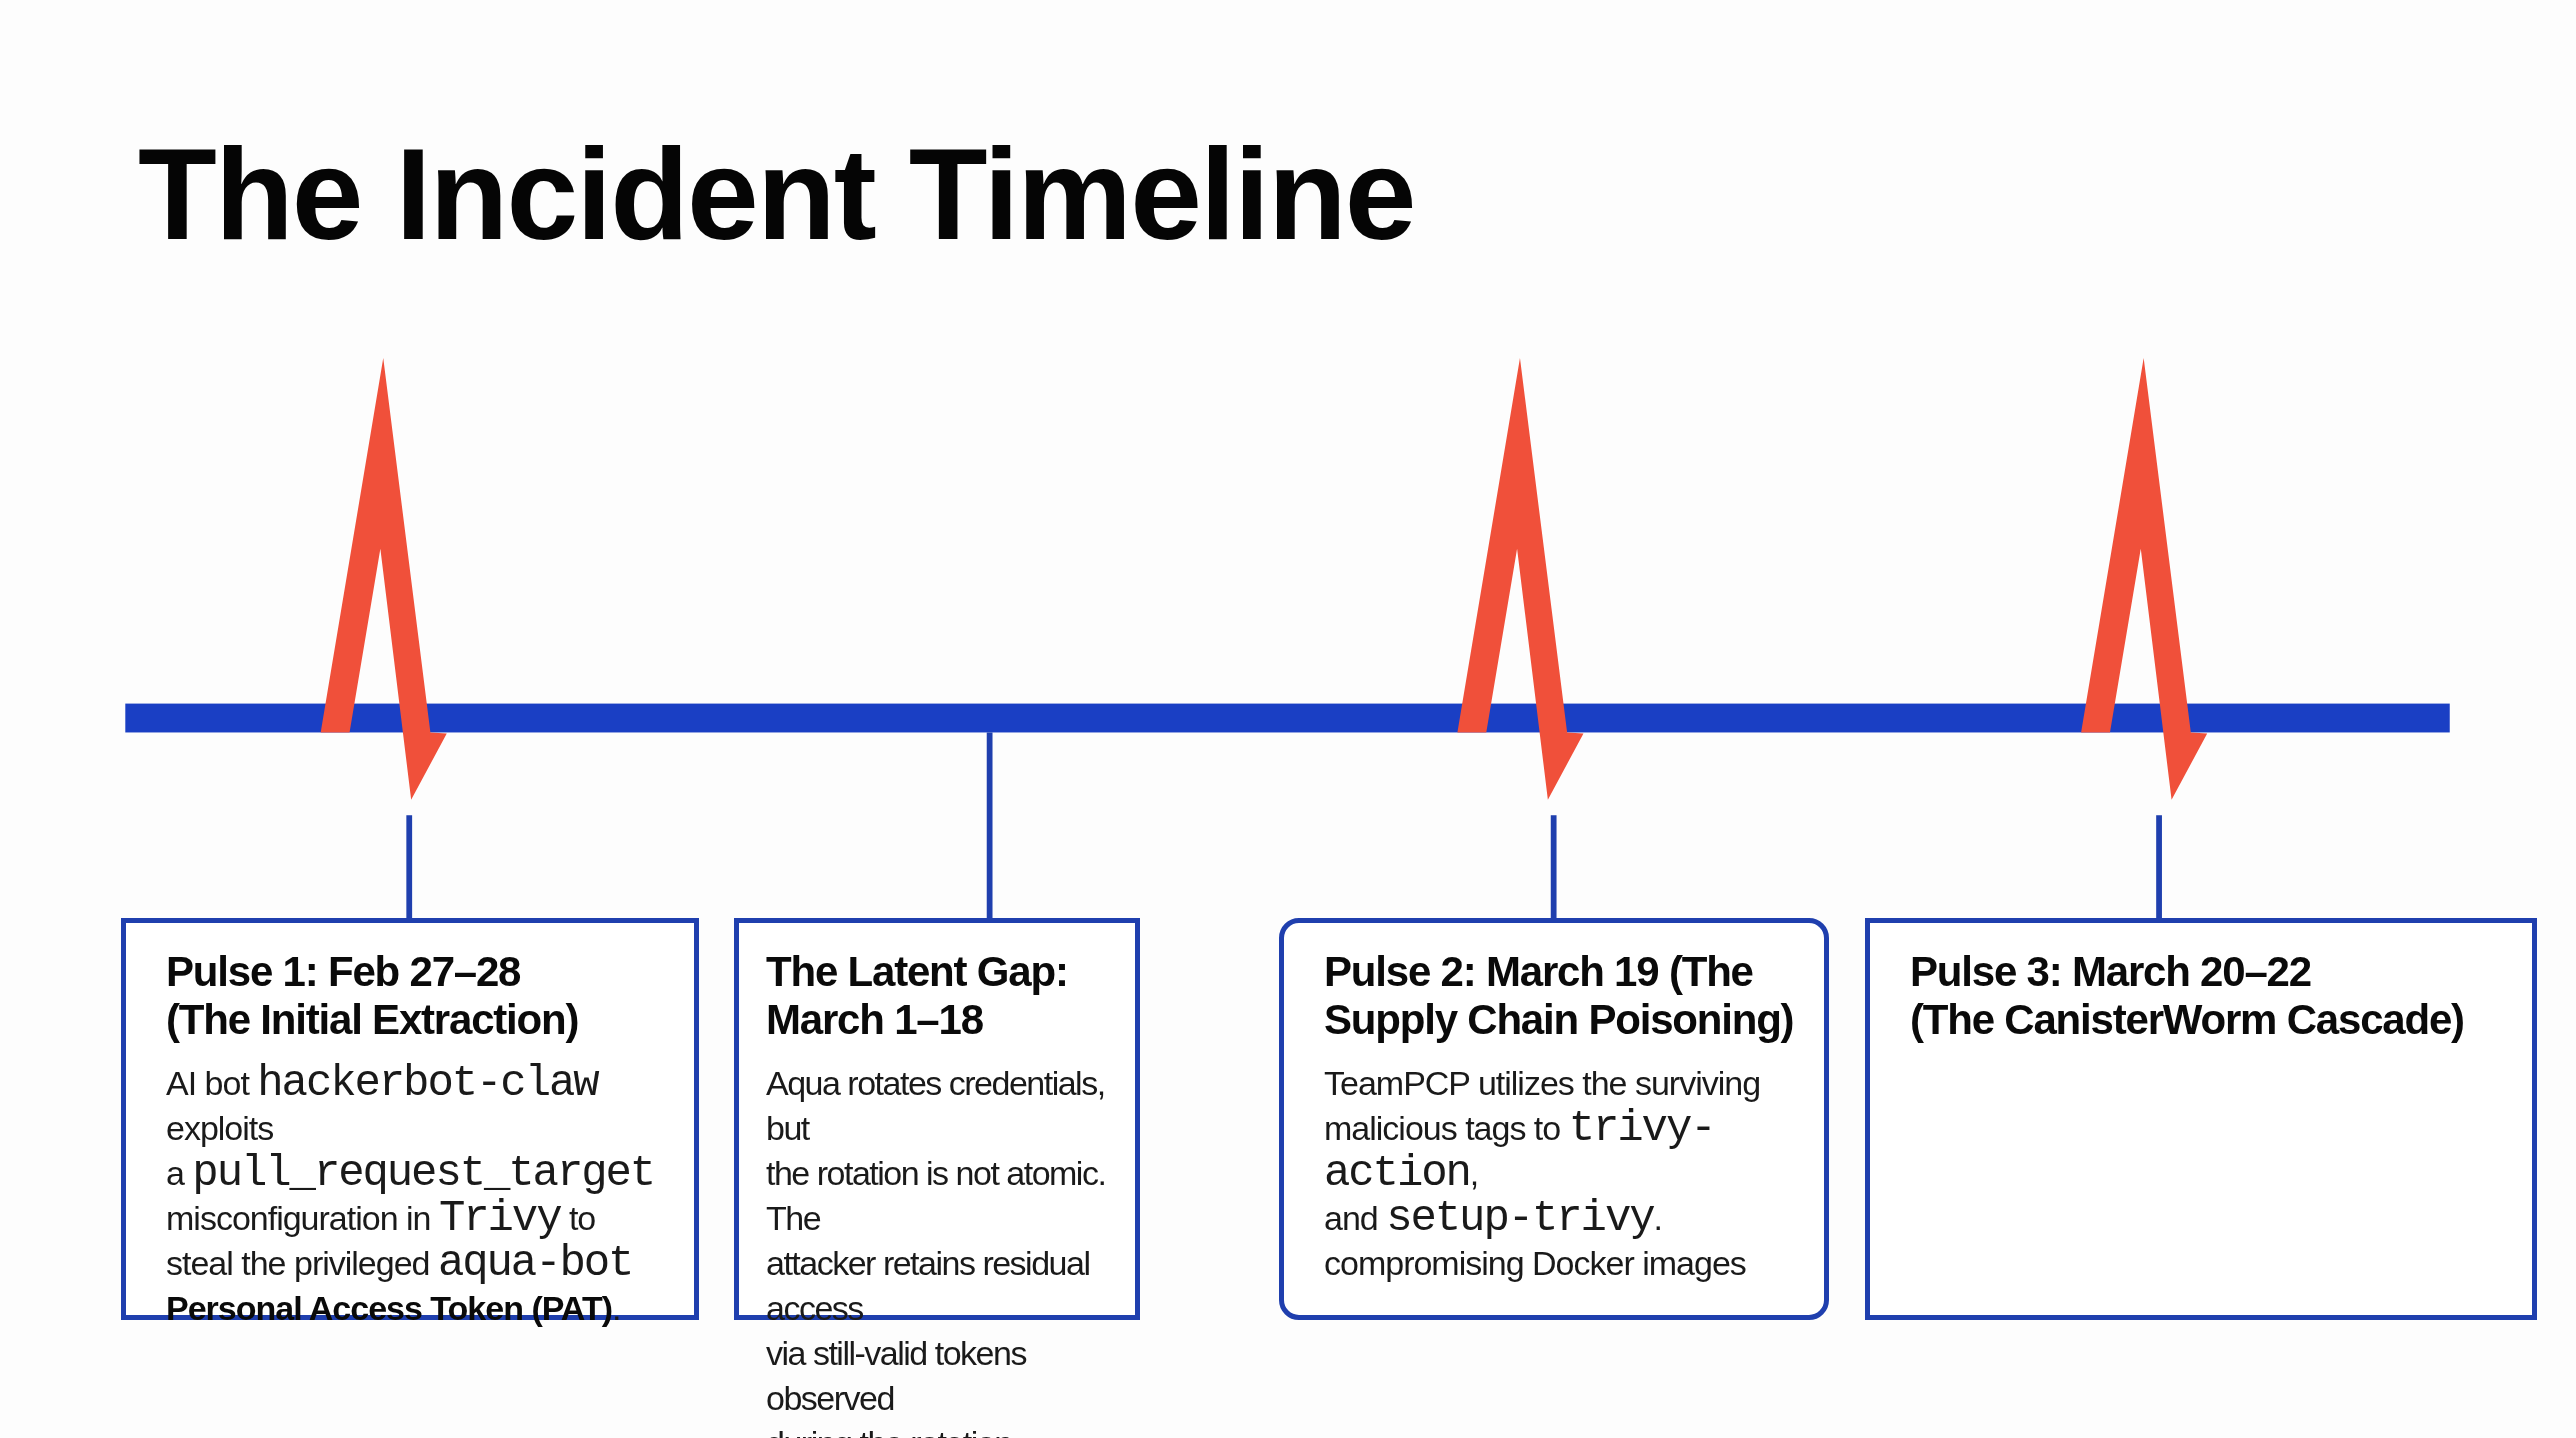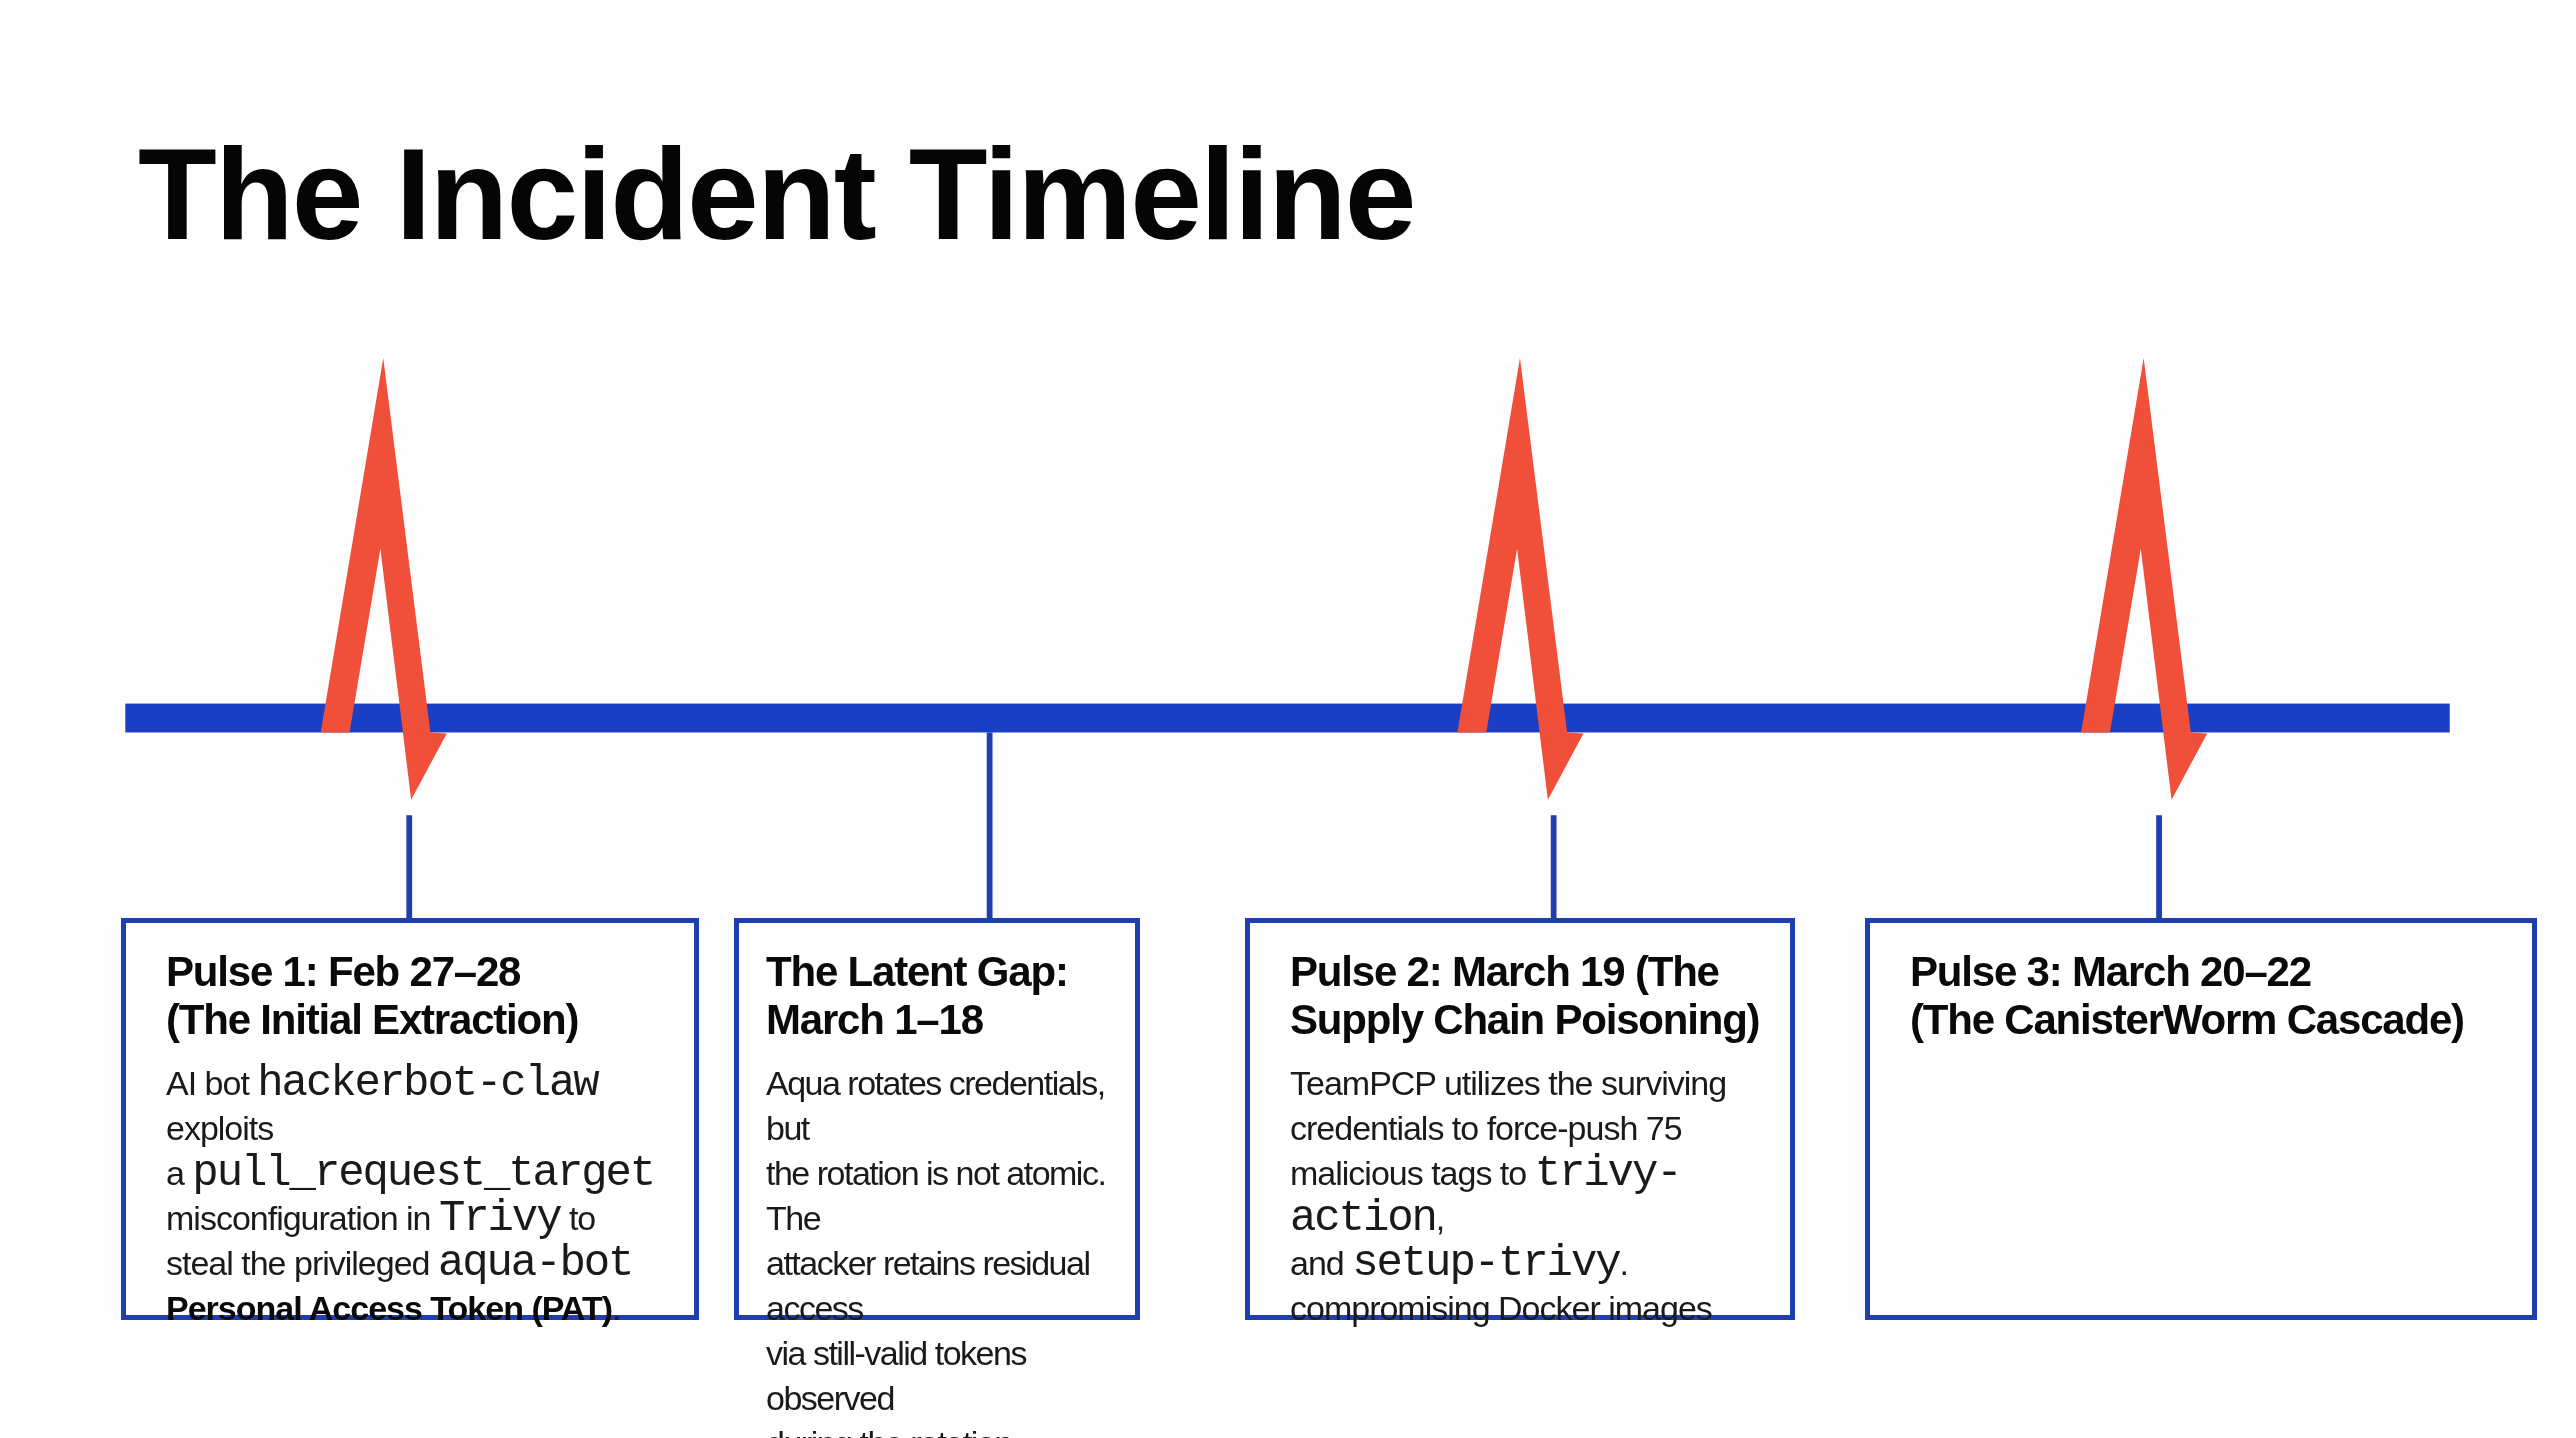--- a/index.html
+++ b/index.html
@@ -79,28 +79,27 @@
   </div>
   <div class="card-body" style="letter-spacing:-1.5px;">
     <div>Aqua rotates credentials, but</div>
     <div>the rotation is not atomic. The</div>
     <div>attacker retains residual access</div>
     <div>via still-valid tokens observed</div>
     <div>during the rotation window.</div>
   </div>
 </div>
 
-<div class="card" style="left:1245px; width:550px;">
+<div class="card" style="left:1279px; width:550px;border-radius:20px;">
   <div class="card-title">
     <div>Pulse 2: March 19 (The</div>
     <div>Supply Chain Poisoning)</div>
   </div>
   <div class="card-body">
     <div>TeamPCP utilizes the surviving</div>
-    <div>credentials to force-push 75</div>
     <div><span>malicious tags to </span><span class="code">trivy-action</span><span>,</span></div>
     <div><span>and </span><span class="code">setup-trivy</span><span>.</span></div>
     <div>compromising Docker images</div>
   </div>
 </div>
 
 <div class="card" style="left:1865px; width:672px;">
   <div class="card-title">
     <div>Pulse 3: March 20–22</div>
     <div>(The CanisterWorm Cascade)</div>

